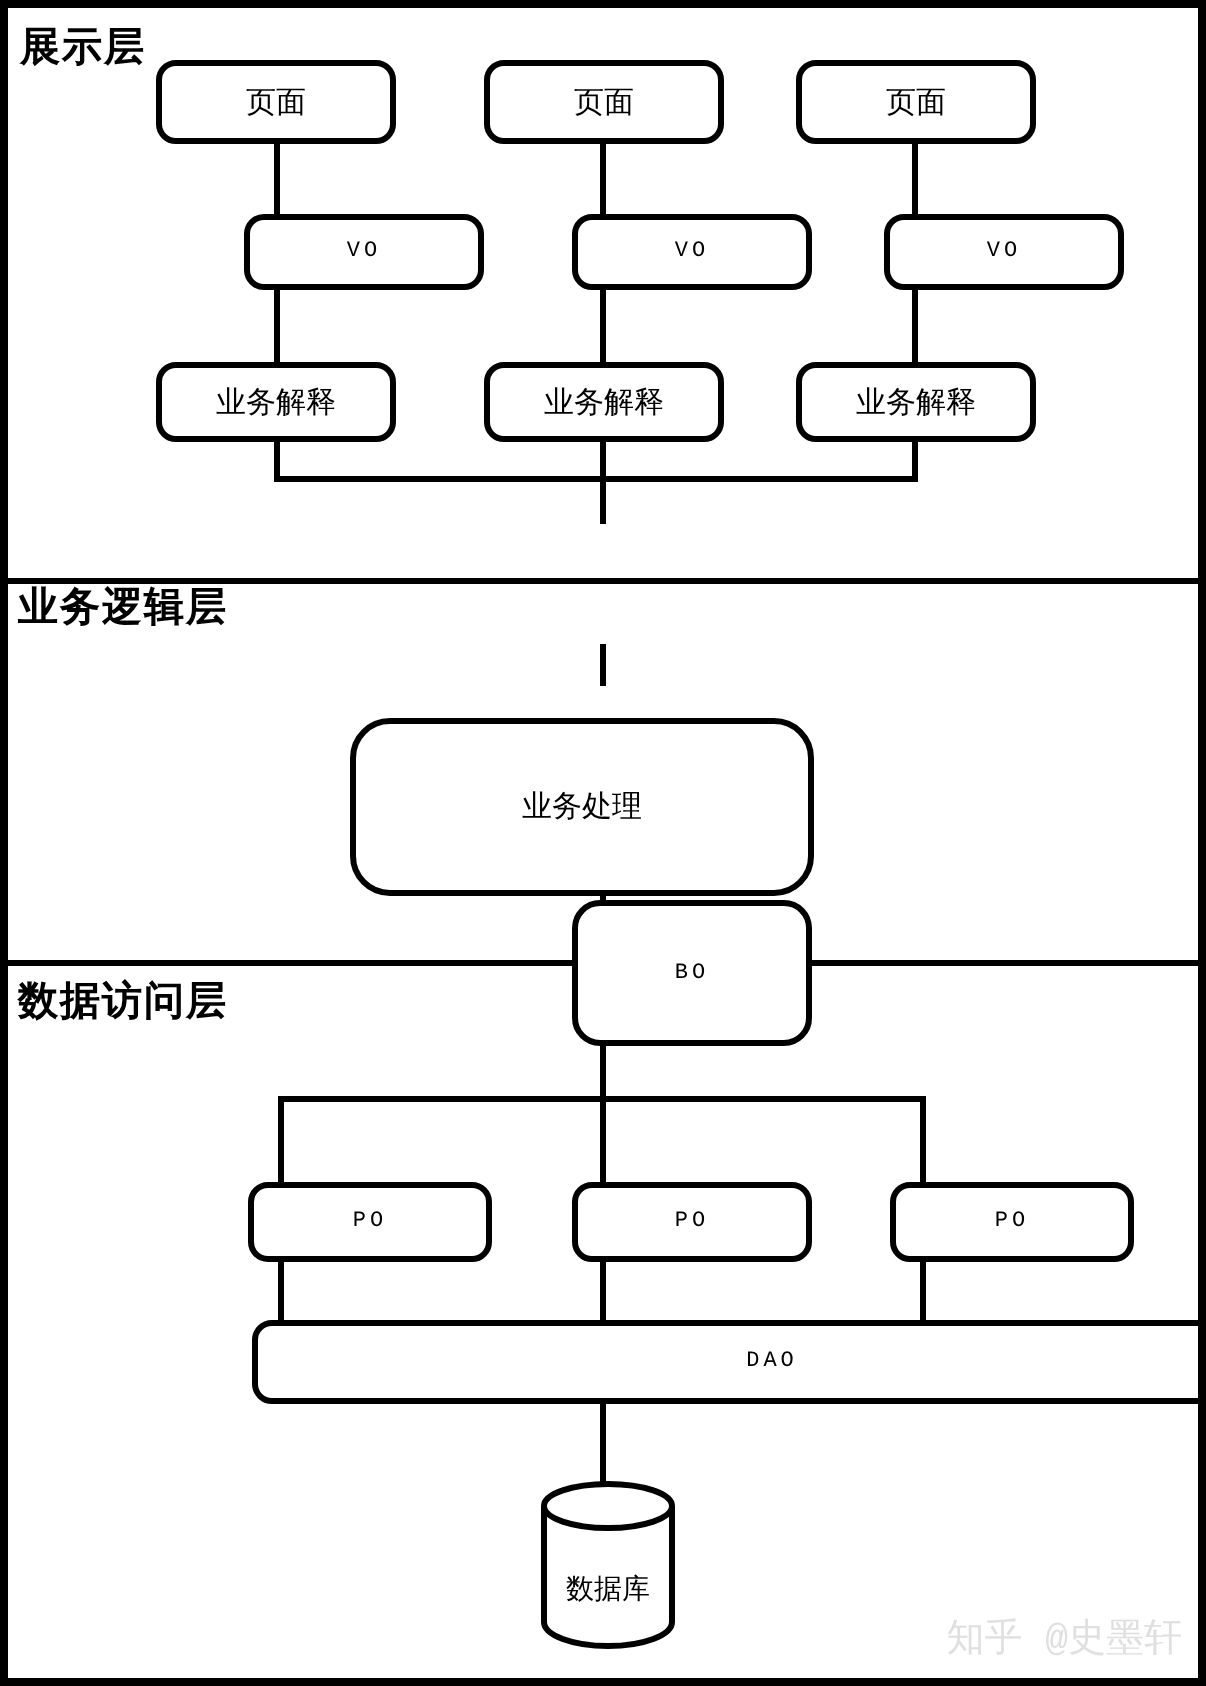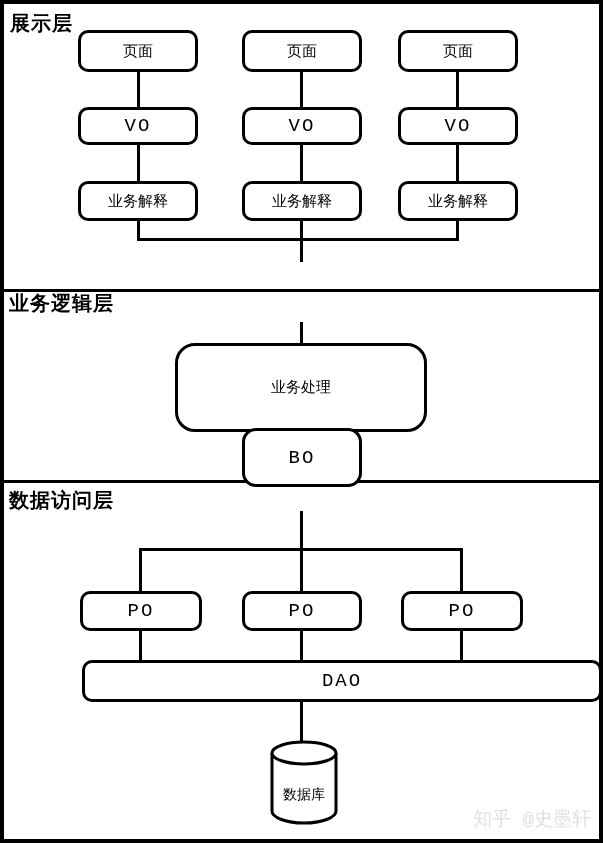--- a/index.html
+++ b/index.html
@@ -43,21 +43,21 @@
     position:absolute;
     background:var(--bg);
     border:3px solid var(--ink);
     border-radius:10px;
     display:flex;align-items:center;justify-content:center;
     font-size:15px;color:var(--ink);
     z-index:2;
     box-sizing:border-box;
     white-space:nowrap;
   }
-  .node.acro{font-size:19px;letter-spacing:2px;}
+  .node.acro{font-size:11px;letter-spacing:2px;margin-left:44px;}
   .node.r14{border-radius:14px;}
   .node.r20{border-radius:20px;}
   .cyl{
     position:absolute;z-index:2;
   }
   .cyl-label{
     position:absolute;
     font-size:14px;color:var(--ink);
     z-index:3;text-align:center;
     white-space:nowrap;
@@ -102,24 +102,24 @@
   <div class="node acro" style="left:78px;top:107px;width:120px;height:38px">VO</div>
   <div class="node acro" style="left:242px;top:107px;width:120px;height:38px">VO</div>
   <div class="node acro" style="left:398px;top:107px;width:120px;height:38px">VO</div>
 
   <div class="node" style="left:78px;top:181px;width:120px;height:40px">业务解释</div>
   <div class="node" style="left:242px;top:181px;width:120px;height:40px">业务解释</div>
   <div class="node" style="left:398px;top:181px;width:120px;height:40px">业务解释</div>
 
 
   <div class="vline" style="left:300px;top:322px;height:21px"></div>
-  <div class="node r20" style="left:175px;top:343px;width:252px;height:89px">业务处理</div>
+  <div class="node r20" style="left:175px;top:359px;width:232px;height:89px">业务处理</div>
   <div class="vline" style="left:300px;top:432px;height:20px"></div>
 
-  <div class="node acro r14" style="left:242px;top:428px;width:120px;height:59px">BO</div>
+  <div class="node acro r14" style="left:242px;top:450px;width:120px;height:73px">BO</div>
 
   <div class="vline" style="left:300px;top:511px;height:80px"></div>
   <div class="hline" style="left:139px;top:548px;width:324px"></div>
   <div class="vline" style="left:139px;top:548px;height:43px"></div>
   <div class="vline" style="left:460px;top:548px;height:43px"></div>
 
   <div class="vline" style="left:139px;top:631px;height:29px"></div>
   <div class="vline" style="left:300px;top:631px;height:29px"></div>
   <div class="vline" style="left:460px;top:631px;height:29px"></div>
 

